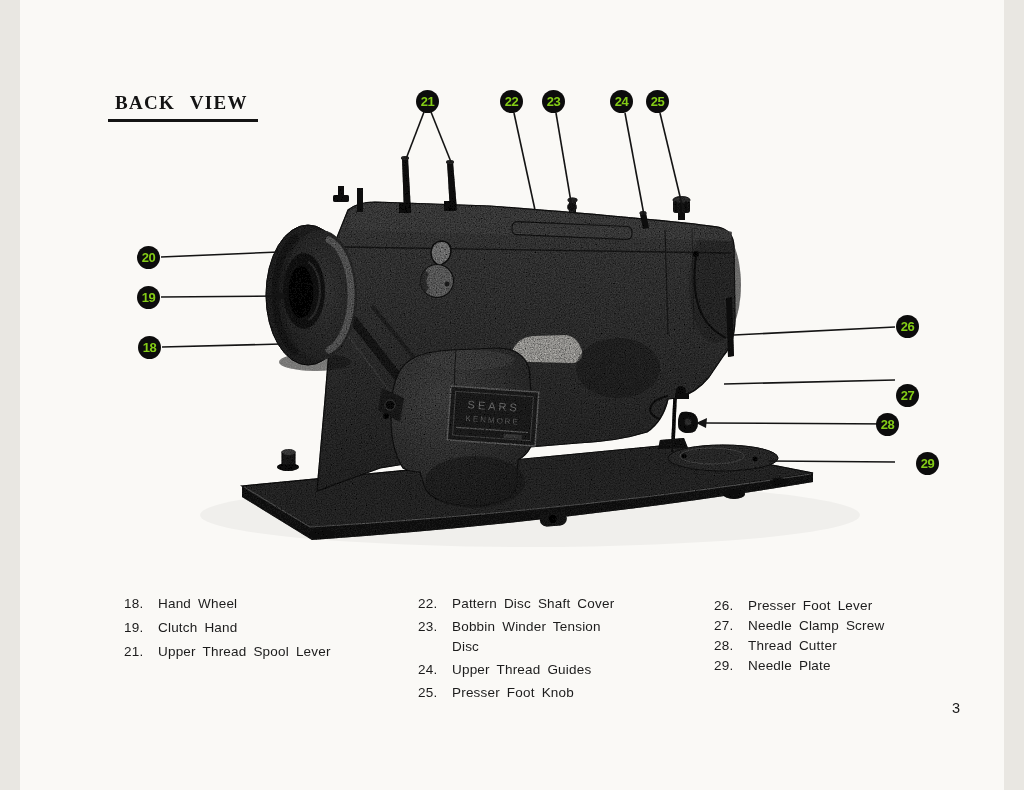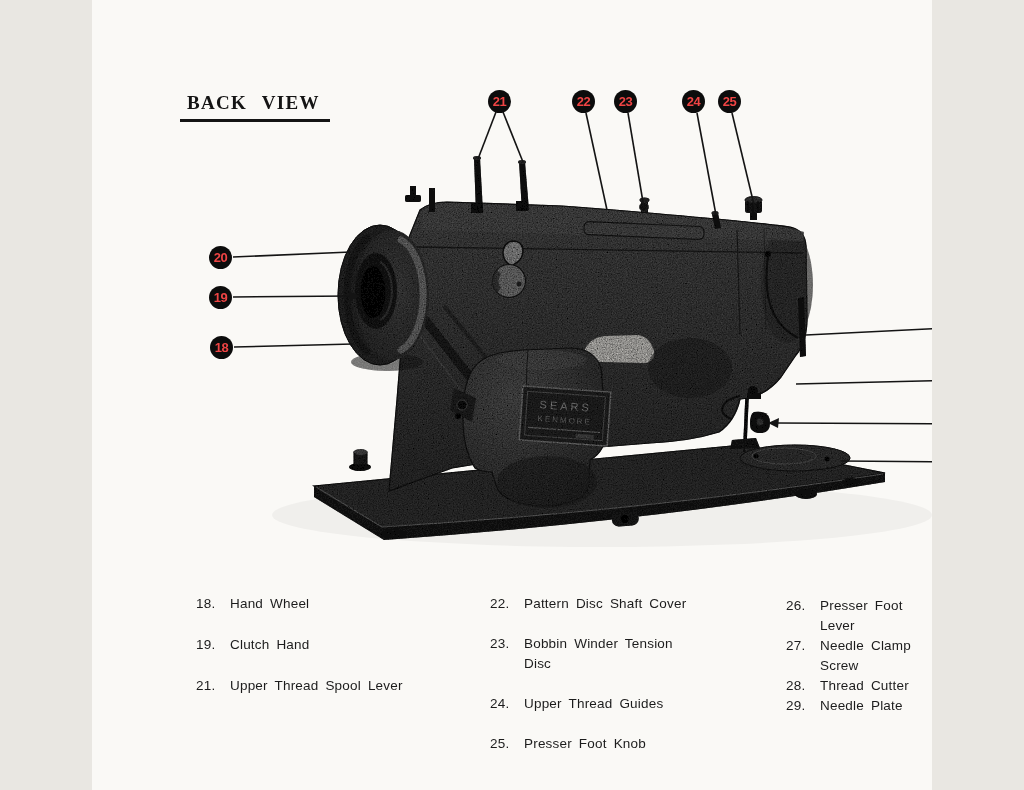--- a/index.html
+++ b/index.html
@@ -1,41 +1,41 @@
 <!DOCTYPE html>
 <html><head>
 <meta charset="utf-8">
 <style>
   html,body{margin:0;padding:0;background:#e9e7e2;}
   .page{
-    position:relative;width:840px;height:790px;margin:0 auto;
+    position:relative;width:984px;height:790px;margin:0 auto;
     background:#faf9f6;overflow:hidden;
     font-family:"Liberation Sans",sans-serif;color:#1c1c1c;
   }
   
   .title{
     position:absolute;left:88px;top:92px;
     font-family:"Liberation Serif",serif;font-weight:bold;
     font-size:19px;letter-spacing:1.3px;word-spacing:9px;color:#141414;
     border-bottom:3.5px solid #141414;padding:0 10px 5px 7px;
   }
   
   .art{position:absolute;left:0;top:0;width:1024px;height:790px;}
   
   .callout{
     position:absolute;width:23px;height:23px;border-radius:50%;
-    background:#0c0c0c;color:#ef4444;
+    background:#0c0c0c;color:#84cc16;
     display:flex;align-items:center;justify-content:center;
     font-size:13px;font-weight:bold;letter-spacing:-0.5px;
     font-family:"Liberation Sans",sans-serif;
   }
   
   .legend-col{position:absolute;display:flex;flex-direction:column;}
-  .col1{left:104px;top:594px;gap:21px;}
-  .col2{left:398px;top:594px;gap:20px;}
+  .col1{left:104px;top:594px;gap:4px;}
+  .col2{left:398px;top:594px;gap:3px;}
   .col3{left:694px;top:596px;}
   .legend-item{display:flex;align-items:flex-start;}
   .legend-num{
     width:34px;flex:0 0 34px;font-size:13.5px;font-weight:500;
     letter-spacing:.2px;line-height:20px;
   }
   .legend-label{
     max-width:240px;font-size:13.5px;font-weight:500;
     letter-spacing:.2px;word-spacing:3px;line-height:20px;
     white-space:pre-line;

